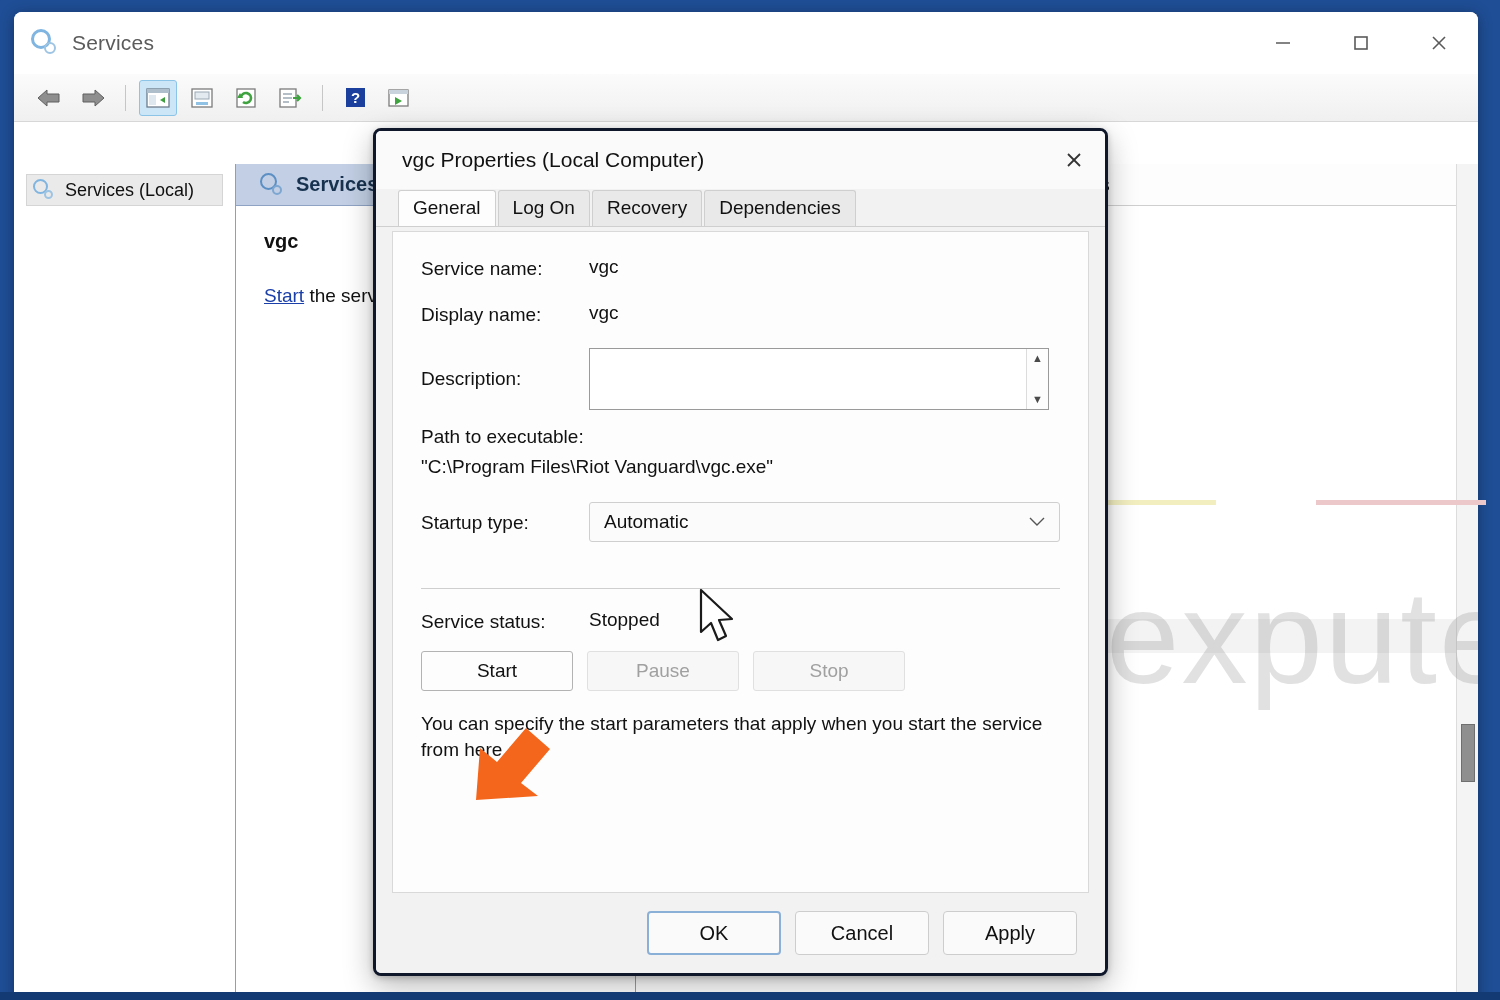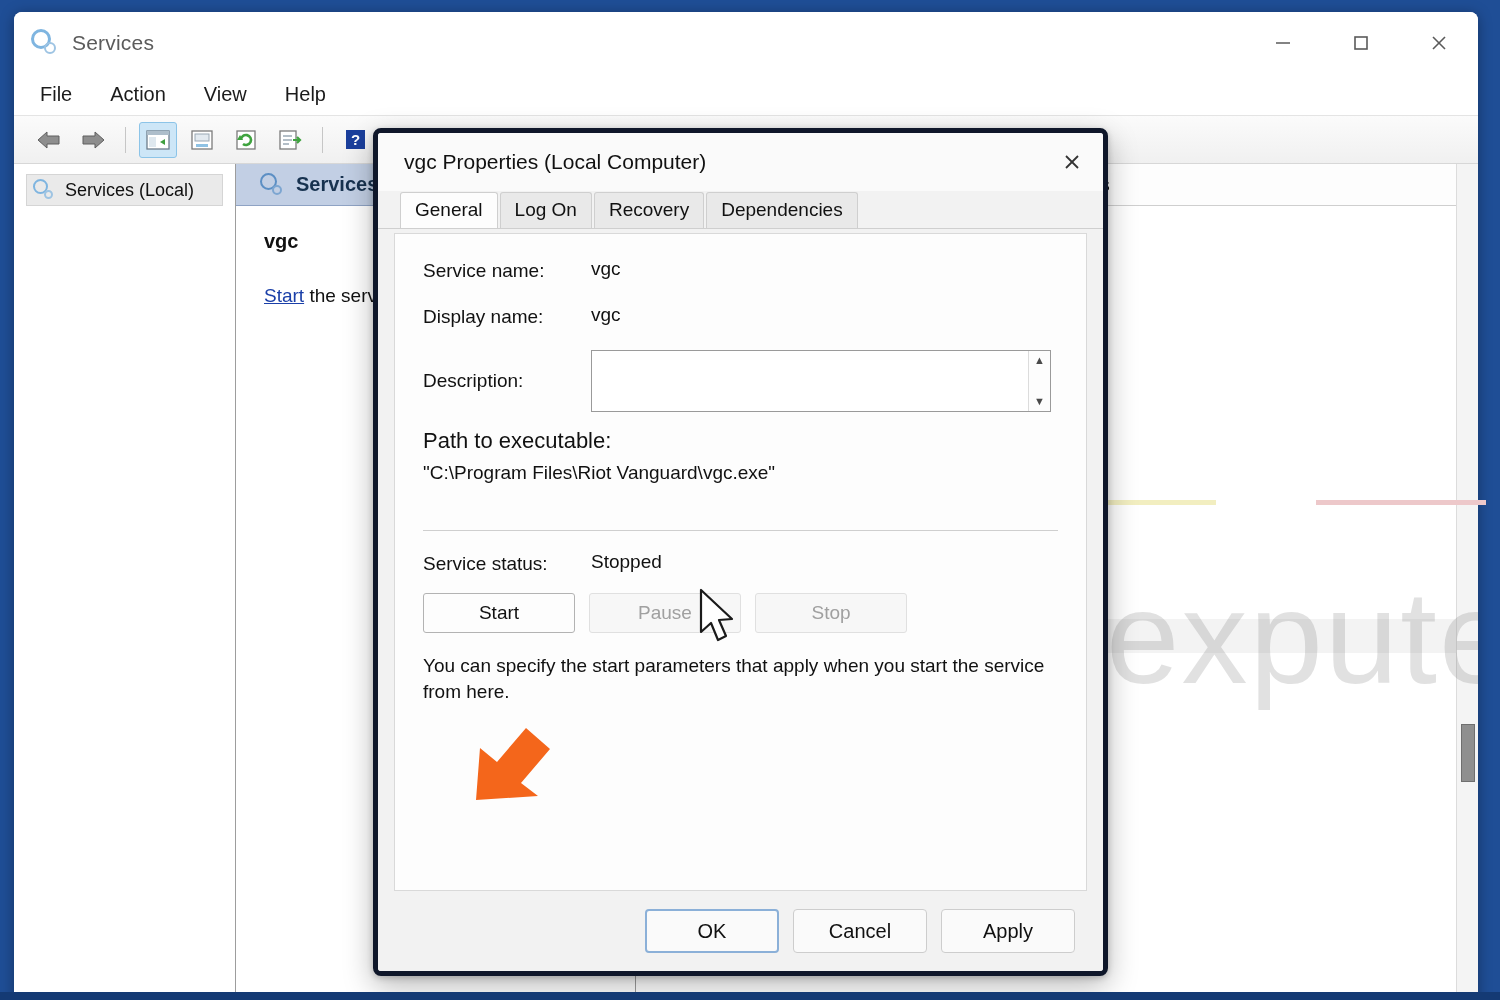--- a/index.html
+++ b/index.html
@@ -167,21 +167,21 @@
   #watermark-rule {
     position:absolute; left:874px; top:500px; width:612px; height:5px;
     pointer-events:none; display:flex;
   }
   #watermark-rule i { display:block; height:100%; }
 
   
   #dialog {
     position:absolute; left:373px; top:128px; width:735px; height:848px;
     background:#f2f2f2;
-    border:5px solid #0f172a;
+    border:3px solid #0f172a;
     border-radius:8px;
     box-shadow: 0 10px 30px rgba(0,0,0,.28), 0 2px 6px rgba(0,0,0,.2);
     overflow:hidden;
   }
   #dlg-title-bar {
     height:58px; background:#fafafa;
     display:flex; align-items:center; position:relative;
   }
   #dlg-title {
     margin-left:26px; font-size:21px; color:#111;
@@ -220,21 +220,21 @@
   }
   #desc-scroll {
     position:absolute; right:0; top:0; bottom:0; width:22px;
     background:#fdfdfd; border-left:1px solid #dcdcdc;
     display:flex; flex-direction:column; justify-content:space-between;
     align-items:center; padding:4px 0;
   }
   .sb-arrow { font-size:11px; color:#4a4a4a; line-height:1; }
 
   #path-block { margin: 6px 0 24px 0; }
-  #path-label { font-size:22px; color:#111; margin-bottom:8px; }
+  #path-label { font-size:19px; color:#111; margin-bottom:8px; }
   #path-value { font-size:19px; color:#111; }
 
   #startup-select {
     width:486px; height:40px; background:#fbfbfb;
     border:1px solid #cfcfcf; border-radius:3px;
     display:flex; align-items:center; justify-content:space-between;
     padding:0 14px; font-size:19px; color:#111;
   }
   #startup-chevron { color:#444; font-size:14px; }
 
@@ -306,26 +306,20 @@
         </div>
         <div class="win-btn">
           <svg width="24" height="24" viewBox="0 0 24 24">
               <line x1="6" y1="6" x2="18" y2="18" stroke="currentColor" stroke-width="1.6"></line>
               <line x1="18" y1="6" x2="6" y2="18" stroke="currentColor" stroke-width="1.6"></line>
             </svg>
         </div>
       </div>
     </div>
 
-    <div id="menu-bar">
-      <div class="menu-item">File</div>
-      <div class="menu-item">Action</div>
-      <div class="menu-item">View</div>
-      <div class="menu-item">Help</div>
-    </div>
 
     <div id="toolbar">
       <div class="tb-btn">
         <svg width="28" height="22" viewBox="0 0 28 22">
             <path d="M12 3 L3 11 L12 19 L12 15 L24 15 L24 7 L12 7 Z" fill="#8e8e8e" stroke="#5f5f5f" stroke-width="1"></path>
           </svg>
       </div>
       <div class="tb-btn">
         <svg width="28" height="22" viewBox="0 0 28 22">
             <path d="M16 3 L25 11 L16 19 L16 15 L4 15 L4 7 L16 7 Z" fill="#8e8e8e" stroke="#5f5f5f" stroke-width="1"></path>
@@ -606,20 +600,31 @@
             <span class="sb-arrow">▼</span>
           </div>
         </div>
       </div>
 
       <div id="path-block">
         <div id="path-label">Path to executable:</div>
         <div id="path-value">"C:\Program Files\Riot Vanguard\vgc.exe"</div>
       </div>
 
+      <div class="frow" style="align-items:center;margin-bottom:0;">
+        <div class="flabel">Startup type:</div>
+        <div id="startup-select">
+          <span>Automatic</span>
+          <span id="startup-chevron">
+            <svg width="16" height="10" viewBox="0 0 16 10">
+                <path d="M1 1 L8 8 L15 1" fill="none" stroke="#555" stroke-width="1.4"></path>
+              </svg>
+          </span>
+        </div>
+      </div>
 
       <div id="dlg-divider"></div>
 
       <div class="frow" style="margin-bottom:8px;">
         <div class="flabel">Service status:</div>
         <div class="fvalue">Stopped</div>
       </div>
 
       <div id="btn-row">
         <div class="svc-btn enabled">Start</div>

